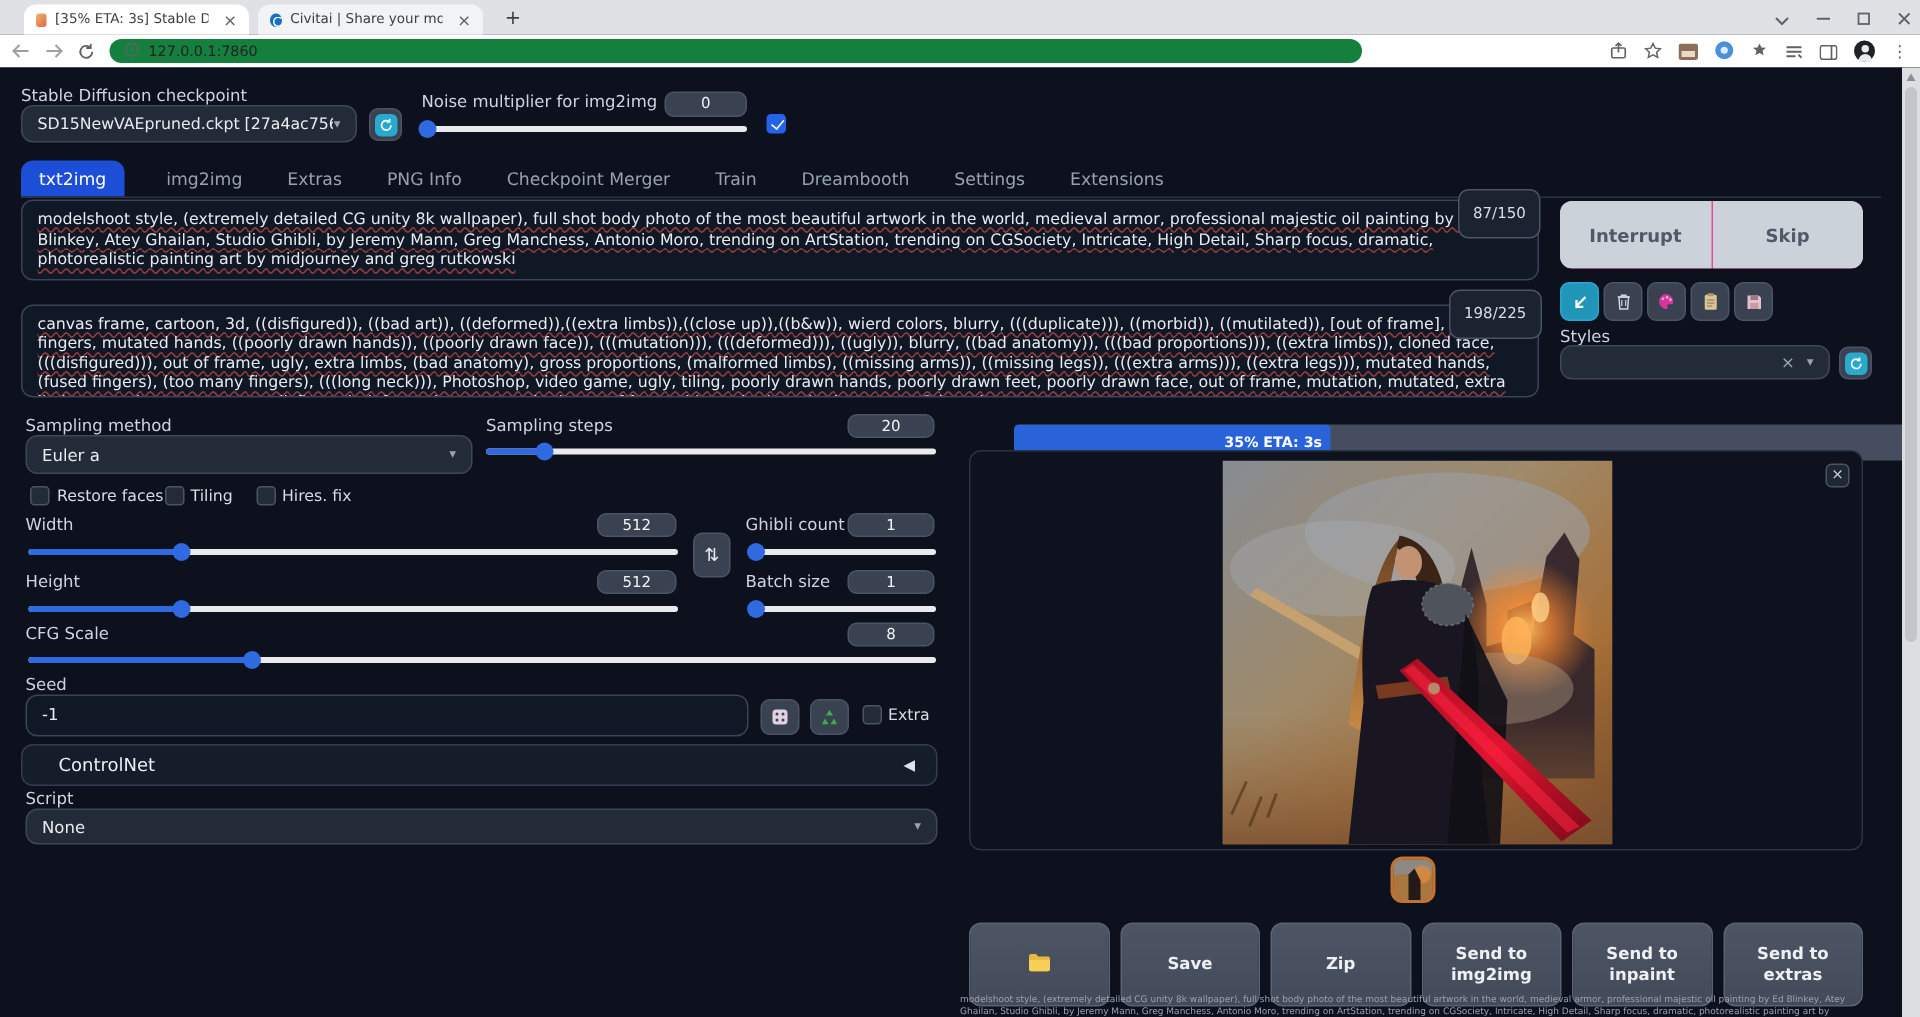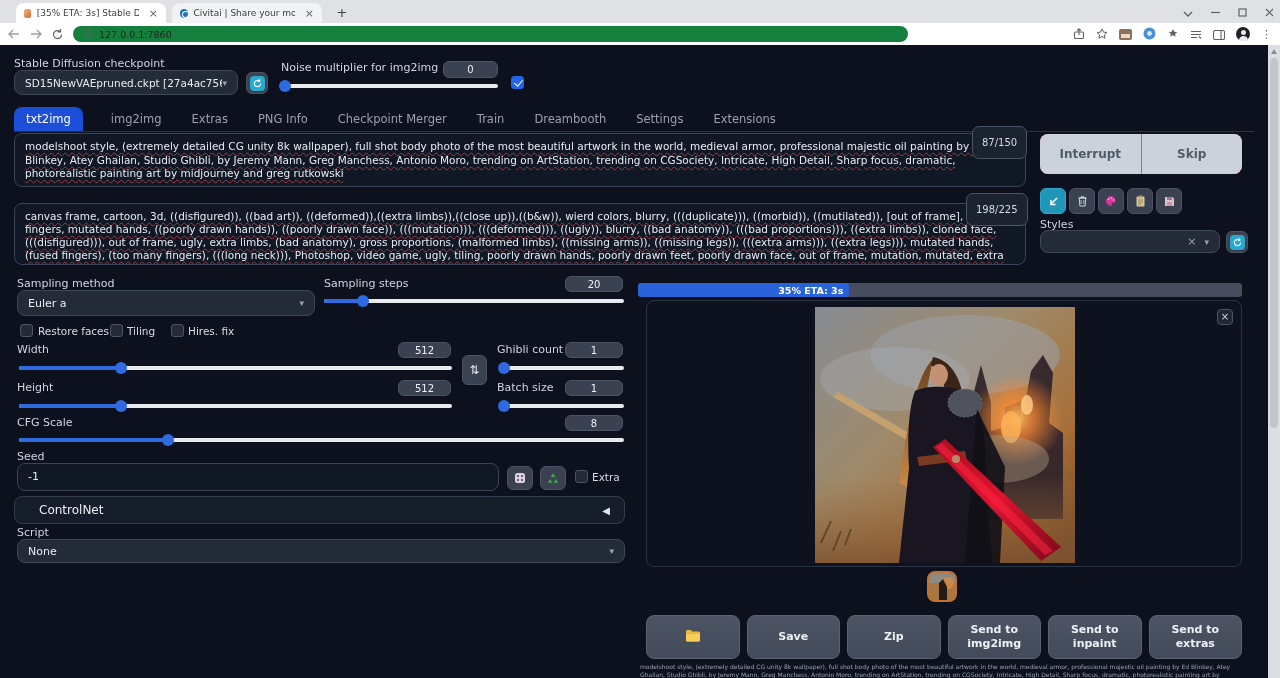--- a/index.html
+++ b/index.html
@@ -281,21 +281,21 @@
     <span style="margin-left:auto; font-size:10px; color:#dfe3ea;">◀</span>
   </div>
 
   <div class="abs label" style="left:17px; top:481px;">Script</div>
   <div class="abs dd" style="left:17px; top:494px; width:608px; height:24px;">
     <span>None</span>
     <span class="caret">▾</span>
   </div>
 
   
-  <div class="abs" style="left:1040px; top:89px; width:202px; height:40px; border-radius:8px; overflow:hidden; display:flex; gap:1px; background:#ec4899;">
+  <div class="abs" style="left:1040px; top:89px; width:202px; height:45px; border-radius:8px; overflow:hidden; display:flex; gap:1px; background:#ec4899;">
     <div class="bigbtn" style="flex:1;">Interrupt</div>
     <div class="bigbtn" style="flex:1;">Skip</div>
   </div>
 
   <div class="abs" style="left:1040px; top:143px; display:flex; gap:3px;">
     <div class="ibtn" style="width:26px; height:26px; background:#2196b9; border-color:#2aa9cf;">
       <span><svg width="11" height="11" viewBox="0 0 11 11">
             <path d="M9 2L3 8M3 4v4.5H7.5" stroke="#fff" stroke-width="1.5" fill="none"></path>
           </svg></span>
     </div>
@@ -337,21 +337,21 @@
   </div>
   <div class="abs ibtn" style="left:1226px; top:186px; width:22px; height:22px;">
     <span class="cyansq">
         <svg width="9" height="9" viewBox="0 0 10 10">
           <path d="M8.5 5a3.5 3.5 0 1 1-1-2.4M7.5 0.4v2.2H5.3" stroke="#fff" stroke-width="1.2" fill="none"></path>
         </svg>
       </span>
   </div>
 
   
-  <div class="progress-track" style="left:638px; top:238px; width:604px; height:14px;">
+  <div class="progress-track" style="left:676px; top:238px; width:604px; height:24px;">
     <div class="progress-fill" style="width:35%;">
       <span>35% ETA: 3s</span>
     </div>
   </div>
 
   <div class="gallery" style="left:646px; top:255px; width:596px; height:267px;">
     <div class="gclose">×</div>
     <div class="abs" style="left:168px; top:6px; width:260px; height:256px;">
       <svg width="260" height="256" viewBox="0 0 260 256">
         <defs>
@@ -408,21 +408,21 @@
 
   <div class="thumb" style="left:927px; top:526px;">
     <svg width="26" height="27" viewBox="0 0 26 27">
         <rect width="26" height="27" fill="#a87840"></rect>
         <rect width="26" height="10" fill="#8d8a84"></rect>
         <circle cx="19" cy="10" r="6" fill="#e08a3c" opacity="0.8"></circle>
         <path d="M10 27V10l4-4 4 8v13z" fill="#241a18"></path>
       </svg>
   </div>
 
-  <div class="actions" style="left:646px; top:570px; width:596px; height:44px;">
+  <div class="actions" style="left:646px; top:570px; width:596px; height:56px;">
     <div class="abtn">
       <span><svg width="16" height="13" viewBox="0 0 16 13">
             <path d="M1 2.5c0-.8.6-1.5 1.4-1.5h3.2l1.6 1.6h6.4c.8 0 1.4.7 1.4 1.5v6.9c0 .8-.6 1.5-1.4 1.5H2.4C1.6 12.5 1 11.8 1 11z" fill="#e8b93e"></path>
             <path d="M1 5h14v6c0 .8-.6 1.5-1.4 1.5H2.4C1.6 12.5 1 11.8 1 11z" fill="#f6cf56"></path>
           </svg></span>
     </div>
     <div class="abtn">Save</div>
     <div class="abtn">Zip</div>
     <div class="abtn">Send to img2img</div>
     <div class="abtn">Send to inpaint</div>

